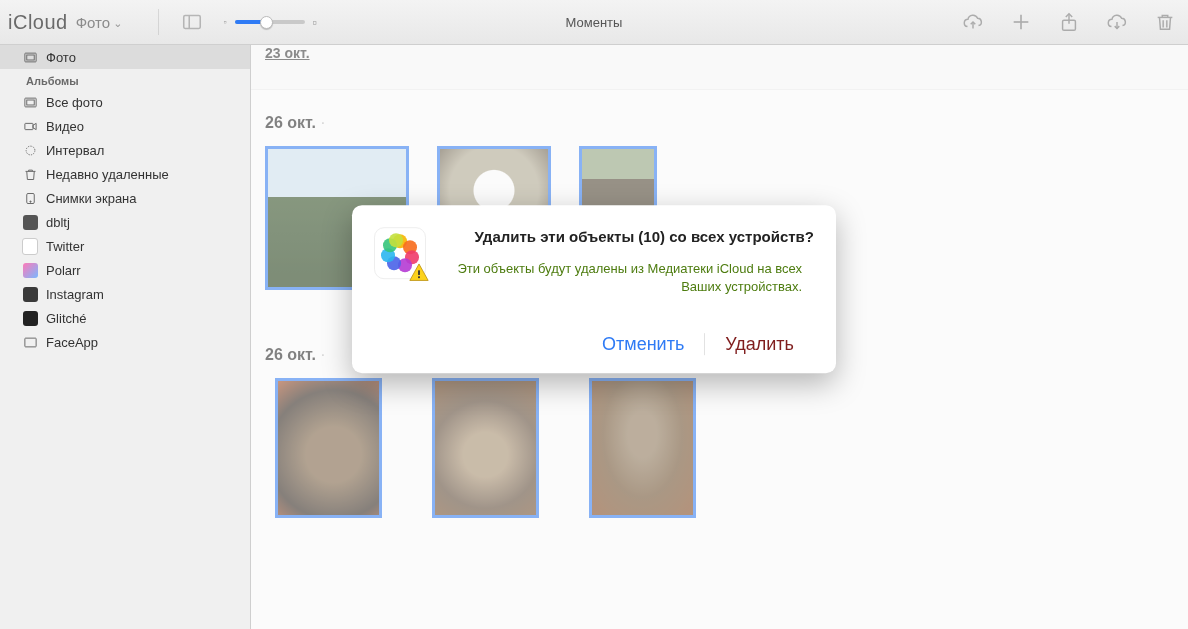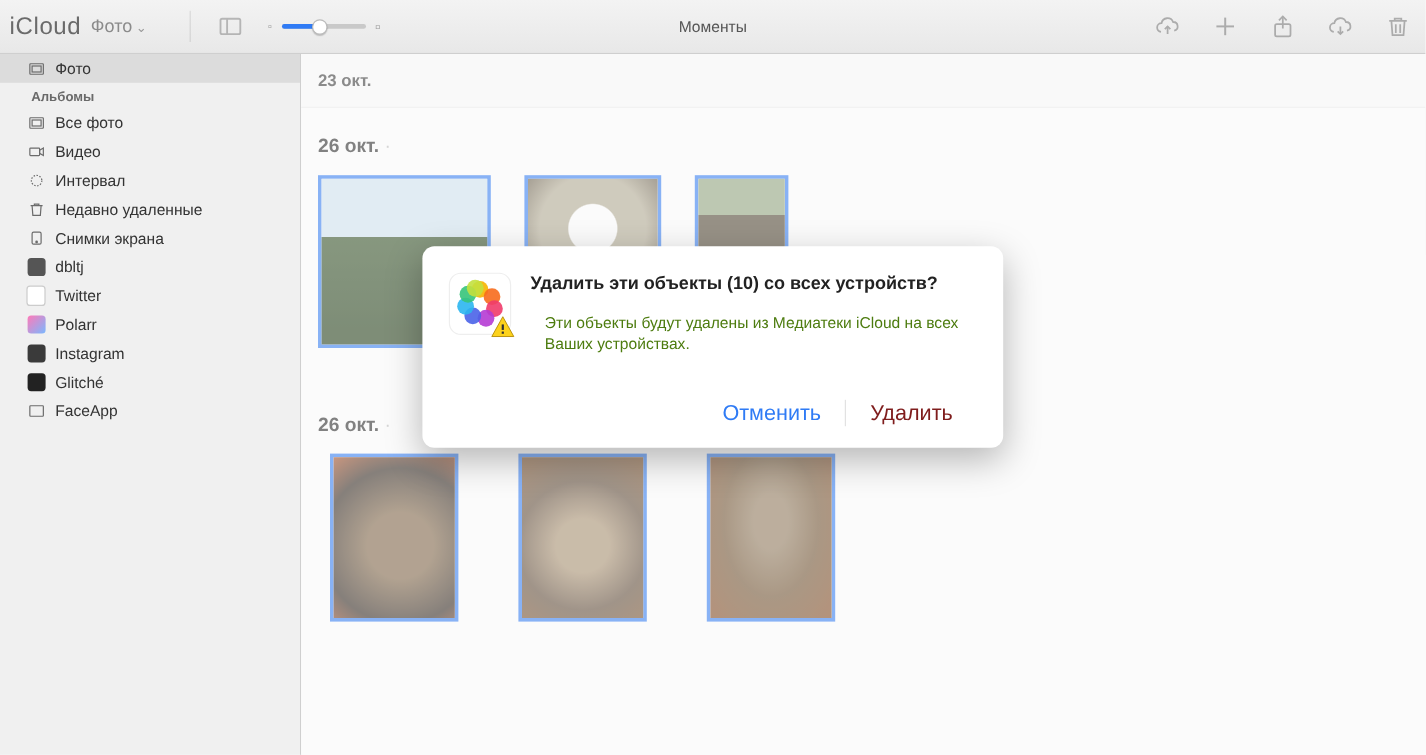--- a/index.html
+++ b/index.html
@@ -160,21 +160,21 @@
   .section-date.sub {
     font-weight:700;
     padding-top: 24px;
   }
   .shadow-line {
     height: 44px;
     border-bottom: 1px solid #eee;
     background: #fbfbfb;
     padding-left:14px;
     display:flex;
-    align-items:center;
+    text-decoration:underline;
   }
   .thumbs {
     display: flex;
     gap: 28px;
     padding: 14px 14px 6px 14px;
   }
   .thumb {
     position: relative;
     border: 3px solid #2f7bf5;
     width: 144px;
@@ -216,21 +216,21 @@
     transform: translate(-50%, -50%);
     width: 440px;
     background: #fff;
     border-radius: 10px;
     box-shadow: 0 10px 30px rgba(0,0,0,0.28);
     z-index: 20;
     padding: 22px 22px 14px 22px;
   }
   .modal-row {
     display:flex;
-    gap: 16px;
+    text-align: right;
   }
   .modal-icon {
     width: 52px; height:52px;
     position:relative;
     flex-shrink:0;
   }
   .photos-app-icon {
     width:50px; height:50px;
     border-radius:10px;
     background: #fff;

